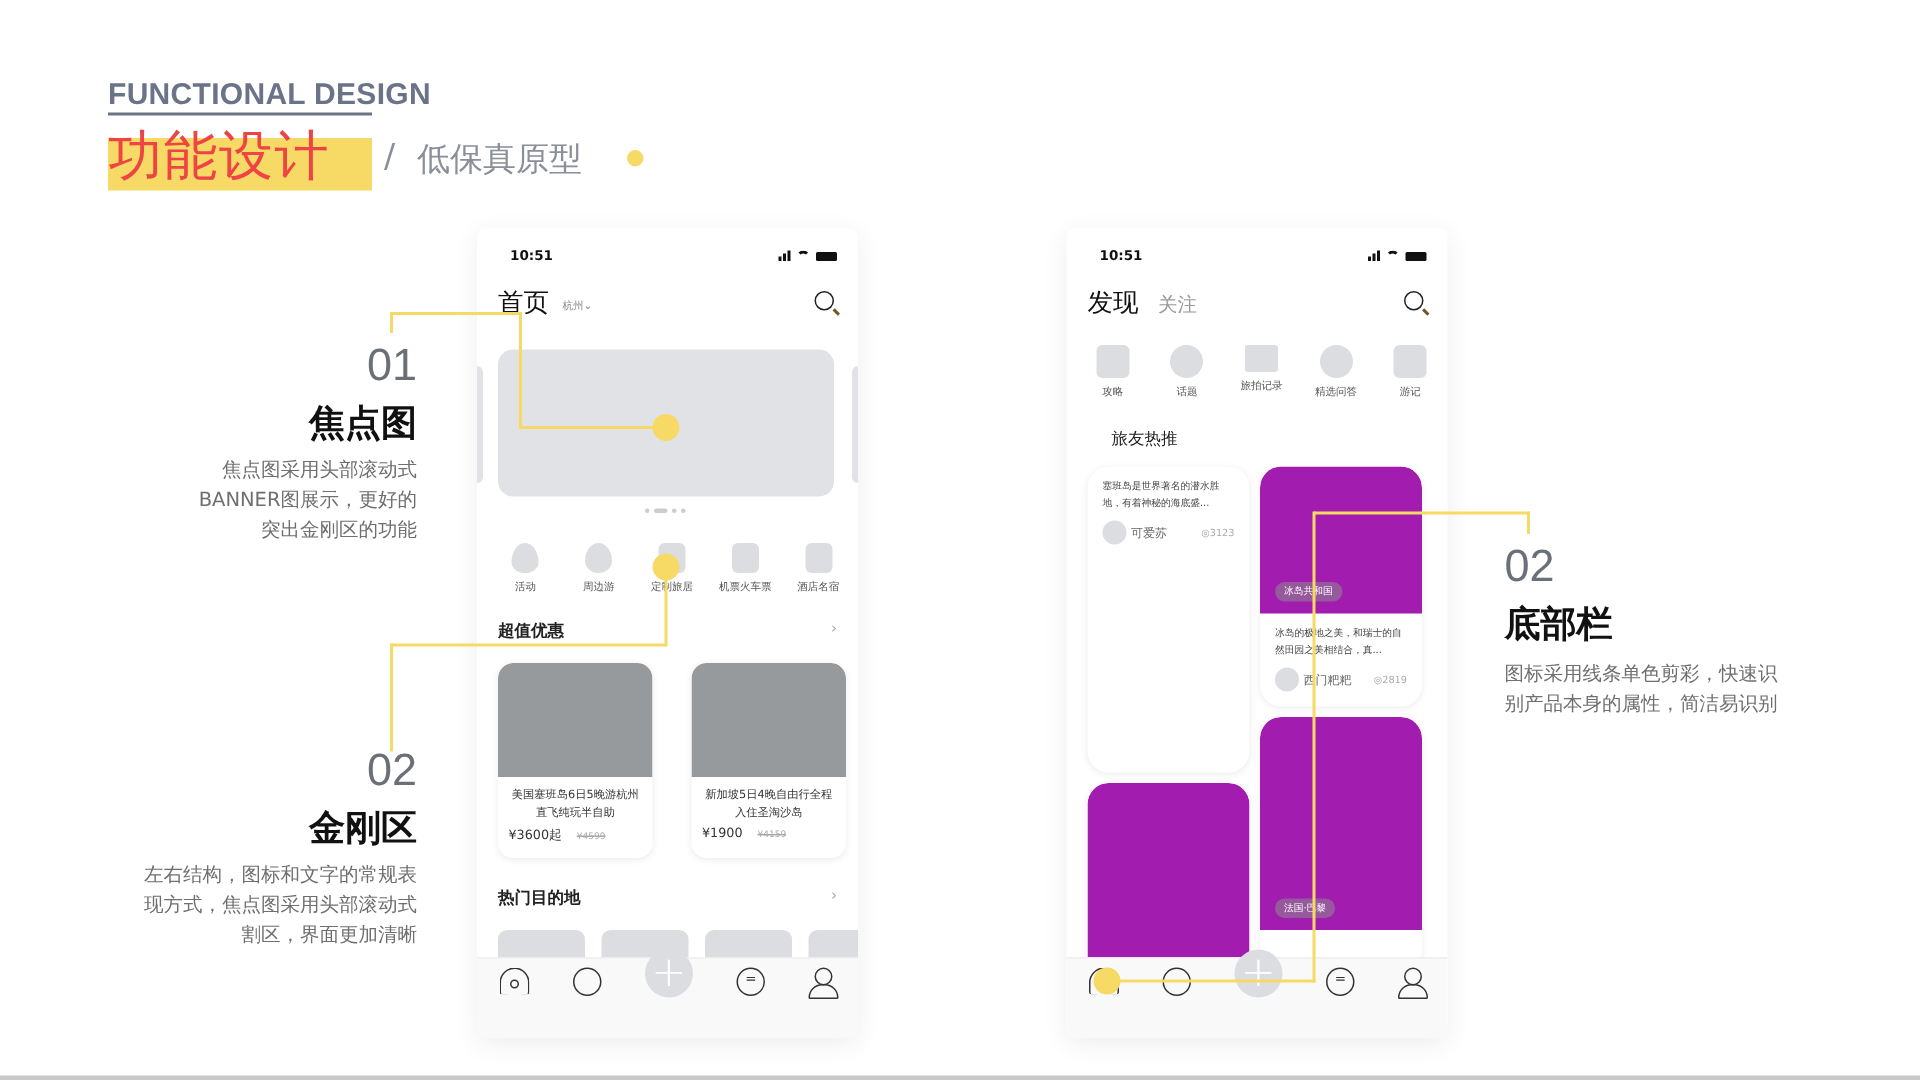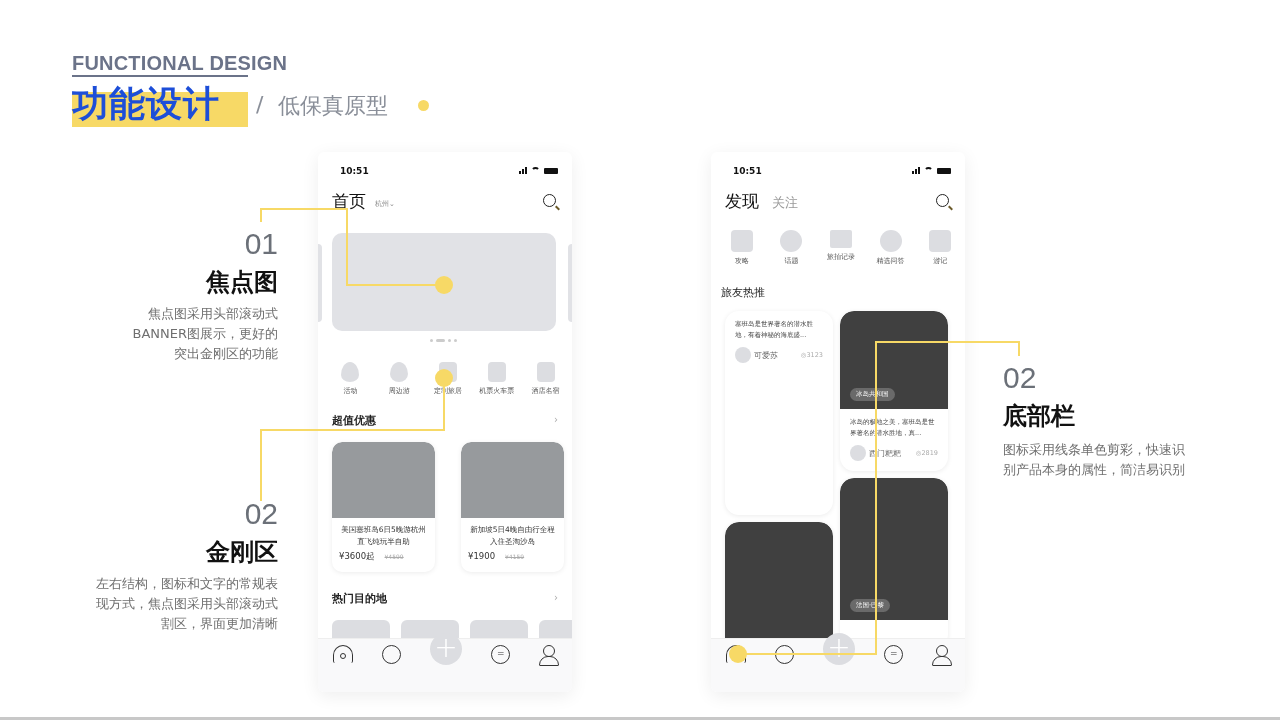--- a/index.html
+++ b/index.html
@@ -4,21 +4,21 @@
 <style>
   * { box-sizing: border-box; margin: 0; padding: 0; }
   html, body { width: 1280px; height: 720px; overflow: hidden; background: #ffffff; font-family: "DejaVu Sans", "Liberation Sans", sans-serif; }
   .canvas { position: relative; width: 1280px; height: 720px; background: #fff; }
   .bottom-rule { position: absolute; left: 0; top: 717px; width: 1280px; height: 3px; background: #c8c8c8; }
 
   
   .eyebrow { position: absolute; left: 72px; top: 52px; font-family: "Liberation Sans", sans-serif; font-weight: bold; font-size: 20px; color: #6b7389; letter-spacing: 0.2px; }
   .eyebrow-rule { position: absolute; left: 72px; top: 75px; width: 176px; height: 2px; background: #6b7389; }
   .title-hl { position: absolute; left: 72px; top: 92px; width: 176px; height: 35px; background: #f7d966; }
-  .title-main { position: absolute; left: 72px; top: 80px; font-size: 36px; font-weight: bold; color: #1d4ed8; letter-spacing: 1px; }
+  .title-main { position: absolute; left: 72px; top: 80px; font-size: 36px; font-weight: normal; color: #ef4444; letter-spacing: 1px; }
   .title-sep { position: absolute; left: 256px; top: 92px; font-size: 22px; color: #8a8f99; }
   .title-sub { position: absolute; left: 278px; top: 91px; font-size: 22px; color: #8a8f99; }
   .title-dot { position: absolute; left: 418px; top: 100px; width: 11px; height: 11px; border-radius: 50%; background: #f7d966; }
 
   
   .anno { position: absolute; text-align: right; }
   .anno .num { font-family: "Liberation Sans", sans-serif; font-size: 30px; color: #6b7078; line-height: 32px; }
   .anno .head { font-size: 24px; font-weight: bold; color: #111; line-height: 32px; margin-top: 6px; }
   .anno .desc { font-size: 13px; color: #6f6f6f; line-height: 20px; margin-top: 6px; }
   .anno.left-align { text-align: left; }
@@ -76,24 +76,24 @@
   .tab.plus { width: 32px; height: 32px; border-radius: 50%; background: #dcdde1; margin-top: -12px; color: #fff; font-size: 28px; line-height: 30px; text-align: center; font-weight: 200; }
   .tab.msg { border: 1.5px solid #333; border-radius: 50%; width: 19px; height: 19px; text-align: center; font-size: 9px; line-height: 14px; color: #333; }
   .tab.user { width: 18px; height: 20px; }
   .tab.user::before { content: ""; position: absolute; left: 4px; top: 0; width: 10px; height: 10px; border: 1.5px solid #333; border-radius: 50%; }
   .tab.user::after { content: ""; position: absolute; left: 0; top: 11px; width: 18px; height: 8px; border: 1.5px solid #333; border-radius: 9px 9px 1px 1px; }
 
   
   .follow { position: absolute; top: 42px; left: 61px; font-size: 13px; color: #999; }
   .disc-nav { position: absolute; top: 78px; left: 6px; right: 0; display: flex; justify-content: center; padding-right: 0; }
   .disc-nav .nav-item .ic { width: 22px; height: 22px; }
-  .feed-title { position: absolute; top: 133px; left: 10px; font-size: 11px; color: #222; }
+  .feed-title { position: absolute; top: 133px; left: 30px; font-size: 11px; color: #222; }
 
   .feed { position: absolute; }
-  .feed .pic { background: #404040; border-radius: 14px 14px 0 0; position: relative; }
+  .feed .pic { background: #a21caf; border-radius: 14px 14px 0 0; position: relative; }
   .feed .loc { position: absolute; left: 10px; bottom: 8px; background: rgba(140,140,140,0.55); color: #fff; font-size: 6.5px; padding: 2px 6px; border-radius: 8px; }
   .feed.card { background: #fff; border-radius: 14px; box-shadow: 0 1px 5px rgba(0,0,0,0.08); overflow: hidden; }
   .feed .ftxt { font-size: 6.5px; color: #444; line-height: 11px; padding: 8px 10px 0; }
   .feed .meta { display: flex; align-items: center; padding: 6px 10px; font-size: 8px; color: #666; }
   .feed .meta .av { width: 16px; height: 16px; border-radius: 50%; background: #dcdde1; margin-right: 3px; }
   .feed .meta .views { margin-left: auto; font-size: 6.5px; color: #aaa; }
 </style>
 </head>
 <body>
 
@@ -278,21 +278,21 @@
         <span class="av"></span>
         <span>可爱苏</span>
         <span class="views">◎3123</span>
       </div>
     </div>
 
     <div class="feed card" style="left:129px; top:159px; width:108px; height:160px;">
       <div class="pic" style="height:98px;">
         <span class="loc">冰岛共和国</span>
       </div>
-      <div class="ftxt">冰岛的极地之美，塞班岛是世界著名的潜水胜地，真...</div>
+      <div class="ftxt">冰岛的极地之美，和瑞士的自然田园之美相结合，真...</div>
       <div class="meta">
         <span class="av"></span>
         <span>西门粑粑</span>
         <span class="views">◎2819</span>
       </div>
     </div>
 
     <div class="feed card" style="left:14px; top:370px; width:108px; height:130px;">
       <div class="pic" style="height:130px;"></div>
     </div>

